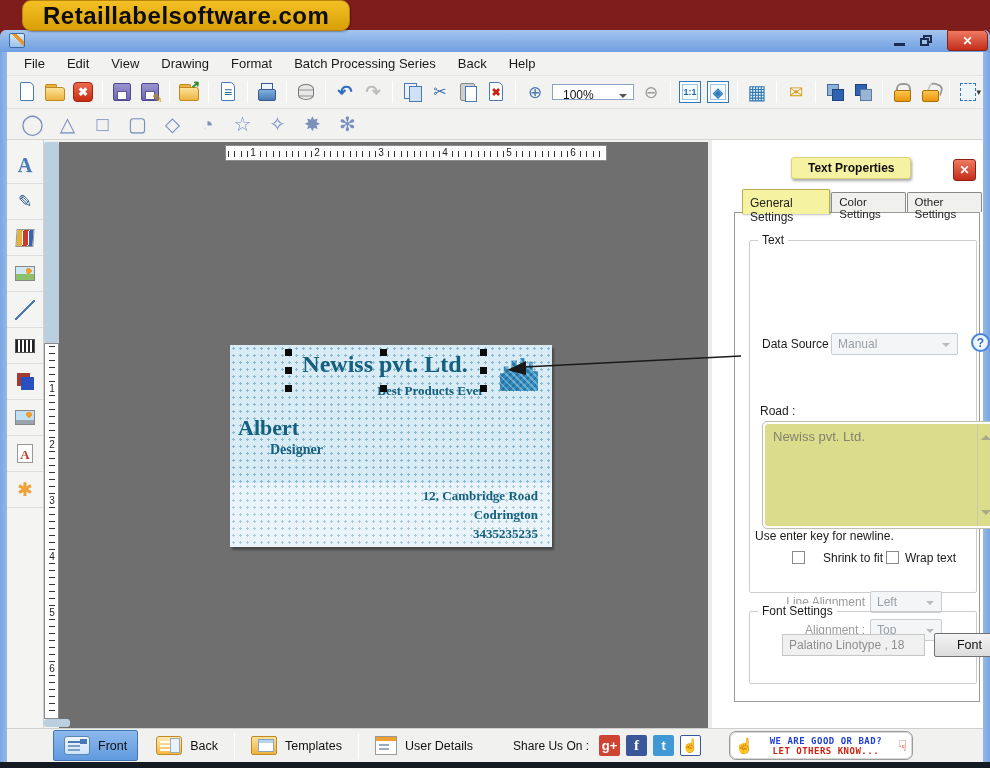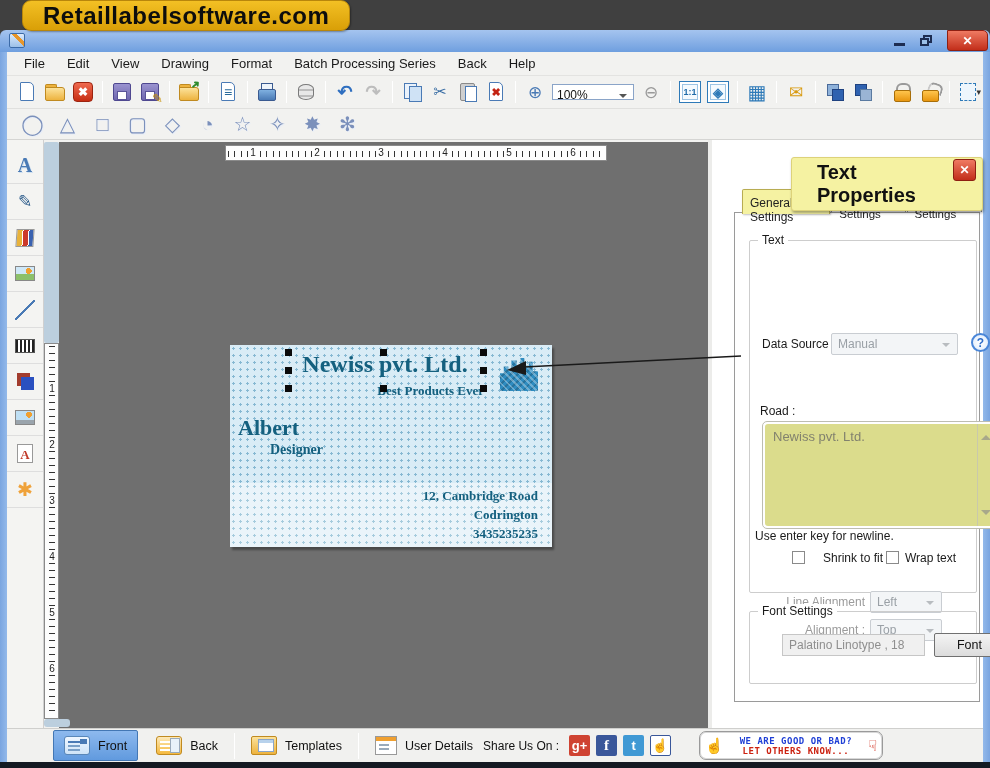--- a/index.html
+++ b/index.html
@@ -1,18 +1,18 @@
 <!DOCTYPE html>
 <html><head>
 <meta charset="utf-8">
 <style>
   * { margin:0; padding:0; box-sizing:border-box; }
   html,body { background:#fff; }
   body { font-family:"Liberation Sans", sans-serif; }
-  .screen { position:relative; width:990px; height:768px; background:#404040; overflow:hidden; }
+  .screen { position:relative; width:990px; height:768px; background:#7f1d1d; overflow:hidden; }
 
   
   .banner { position:absolute; left:22px; top:0; height:31px; padding:0 20px;
     background:linear-gradient(#f3c024,#d99f07); border:1px solid #b8860b; border-radius:9px;
     display:flex; align-items:center; z-index:20; box-shadow:1px 1px 2px rgba(0,0,0,.35); }
   .banner span { font-size:24px; font-weight:bold; color:#0d0d0d; letter-spacing:.5px; }
 
   
   .titlebar { position:absolute; left:0; top:30px; width:990px; height:22px;
     background:linear-gradient(#a5c4ef,#6f9fdf); border-radius:6px 6px 0 0;
@@ -83,21 +83,21 @@
   .i-fwd::after { background:#2f62b0; border:1px solid #1f4280; }
   .i-bwd::before { background:#2f62b0; border:1px solid #1f4280; }
   .i-bwd::after { background:#9ab4d4; border:1px solid #5a7aa0; }
   .i-lock::before, .i-unlock::before { content:""; position:absolute; left:6px; top:3px; width:11px; height:9px; border:2px solid #9a9a9a; border-bottom:none; border-radius:6px 6px 0 0; }
   .i-unlock::before { left:10px; transform:rotate(18deg); border-left-color:#c9c9c9; }
   .i-lock::after, .i-unlock::after { content:""; position:absolute; left:4px; top:10px; width:15px; height:10px;
     background:linear-gradient(#ffc54d,#e8960f); border:1px solid #a86e08; border-radius:2px; }
   .i-sel::before { content:""; position:absolute; left:3px; top:3px; width:14px; height:16px; border:1px dashed #2e7ab8; background:#eef6fc; }
   .i-sel .g { position:absolute; right:0; top:8px; font-size:9px; color:#333; }
   .zoombox { width:114px; height:16px; background:#fff; border:1px solid #8aa4c8; margin:0 3px; position:relative;
-    font-size:12px; color:#111; line-height:20px; padding-left:4px; }
+    font-size:12px; color:#111; line-height:20px; padding-left:10px; }
   .zoombox::after { content:""; position:absolute; right:6px; top:9px; border:4px solid transparent; border-top-color:#555; }
   .shp { width:27px; height:26px; margin:0 4px; display:flex; align-items:center; justify-content:center;
     color:#7b90bb; font-size:20px; text-shadow:1px 1px 0 #e8eef8; }
 
   
   .workspace { position:absolute; left:7px; top:140px; width:976px; height:588px; background:#f2f2f0; }
   .sidetools { position:absolute; left:0; top:0; width:37px; height:588px; background:#f4f4f2; border-right:1px solid #d0d0d0; padding-top:8px; }
   .stool { height:36px; display:flex; align-items:center; justify-content:center; border-bottom:1px solid #dedede; }
   .stool .g { display:block; }
   .s-a .g { font-family:"Liberation Serif", serif; font-size:20px; font-weight:bold; color:#4a7ab5; text-shadow:1px 1px 0 #cfe0f0; }
@@ -149,22 +149,22 @@
   .c-addr { position:absolute; right:14px; top:141px; text-align:right; font-size:13px; font-weight:bold; line-height:19px; }
   .bldg { position:absolute; left:270px; top:12px; width:38px; height:34px;
     background:repeating-linear-gradient(45deg,rgba(255,255,255,.3) 0 2px,transparent 2px 5px),
                repeating-linear-gradient(-45deg,rgba(0,0,0,.18) 0 2px,transparent 2px 5px),#2f8cc0;
     clip-path:polygon(0 48%,10% 48%,10% 28%,22% 28%,22% 40%,30% 40%,30% 10%,44% 10%,44% 32%,54% 32%,54% 3%,64% 3%,64% 26%,76% 26%,76% 14%,86% 14%,86% 42%,100% 42%,100% 100%,0 100%); }
   .hnd { position:absolute; width:7px; height:7px; background:#0a0a0a; }
   .arrow-svg { position:absolute; left:0; top:0; width:990px; height:768px; pointer-events:none; z-index:40; }
 
   
   .panel { position:absolute; left:705px; top:0; width:271px; height:588px; background:#fff; font-size:12px; color:#1a1a1a; }
-  .tp-title { position:absolute; left:79px; top:17px; padding:3px 25px; background:#f5f2a2; border:1px solid #ddd27a;
-    border-radius:3px; font-size:20px; font-weight:bold; color:#111; box-shadow:1px 2px 3px rgba(0,0,0,.35); z-index:5; }
+  .tp-title { position:absolute; left:79px; top:17px; padding:3px 16px; background:#f5f2a2; border:1px solid #ddd27a;
+    border-radius:3px; font-size:12px; font-weight:bold; color:#111; box-shadow:1px 2px 3px rgba(0,0,0,.35); z-index:5; }
   .tp-close { position:absolute; left:241px; top:19px; width:23px; height:22px; background:linear-gradient(#ef7a62,#c22e1a);
     border:1px solid #8e1f12; border-radius:3px; color:#fff; font-weight:bold; font-size:12px;
     display:flex; align-items:center; justify-content:center; z-index:5; }
   .tabs { position:absolute; left:30px; top:49px; height:25px; display:flex; align-items:center; z-index:4; }
   .tab { border:1px solid #8a8a8a; border-bottom:none; background:#f0f0ee; padding:3px 7px 3px; font-size:11.5px;
     border-radius:2px 2px 0 0; margin-right:1px; color:#222; height:20px; }
   .tab.active { background:#f5f2a2; border-color:#b8ac52; height:25px; padding-top:6px; font-size:12px;
     box-shadow:1px 1px 2px rgba(0,0,0,.25); }
   .tabpage { position:absolute; left:22px; top:72px; width:246px; height:490px; border:1px solid #9a9a9a; background:#fff; }
   .groupbox { position:absolute; border:1px solid #cdcdcd; border-radius:2px; }
@@ -211,21 +211,21 @@
   .ic-tpl { width:26px; height:19px; background:linear-gradient(#fce29a,#edb33f); border:1px solid #c08a20;
     border-radius:2px; position:relative; }
   .ic-tpl::after { content:""; position:absolute; right:2px; top:2px; width:14px; height:11px; background:#fff;
     border:1px solid #8aa4c8; box-shadow:inset 0 3px 0 #b8d2ec; }
   .ic-usr { width:22px; height:19px; background:#fff; border:1px solid #999; position:relative; }
   .ic-usr::before { content:""; position:absolute; left:0; right:0; top:0; height:4px; background:#f0a030; }
   .ic-usr::after { content:""; position:absolute; left:3px; top:7px; width:10px; height:2px; background:#9ab;
     box-shadow:0 4px 0 #9ab; }
   .usr-person { position:absolute; margin-left:-10px; margin-top:8px; width:9px; height:9px; border-radius:50%;
     background:radial-gradient(circle at 50% 30%,#e8b48a 0 3px,#23407a 3px); position:relative; left:14px; top:4px; }
-  .share-label { font-size:12px; color:#111; }
+  .share-label { margin-left:30px; font-size:12px; color:#111; }
   .social { display:flex; gap:6px; margin-left:10px; }
   .so { width:21px; height:21px; border-radius:2px; display:flex; align-items:center; justify-content:center;
     color:#fff; font-weight:bold; font-size:13px; }
   .so-gp { background:#cf4332; }
   .so-fb { background:#3a579a; font-family:"Liberation Serif", serif; font-size:15px; }
   .so-tw { background:#4099d4; }
   .so-like { background:#fff; border:1px solid #3a579a; color:#3a579a; font-size:13px; }
   .feedback { margin-left:28px; width:184px; height:29px; background:#fff; border:1px solid #9a9a9a; border-radius:7px;
     box-shadow:inset 0 0 0 1px #d8d8d8; display:flex; align-items:center; padding:0 5px; gap:4px; }
   .fb-col { flex:1; text-align:center; font-family:"DejaVu Sans Mono", monospace; font-weight:bold; font-size:9px; line-height:10px; letter-spacing:.5px; }

